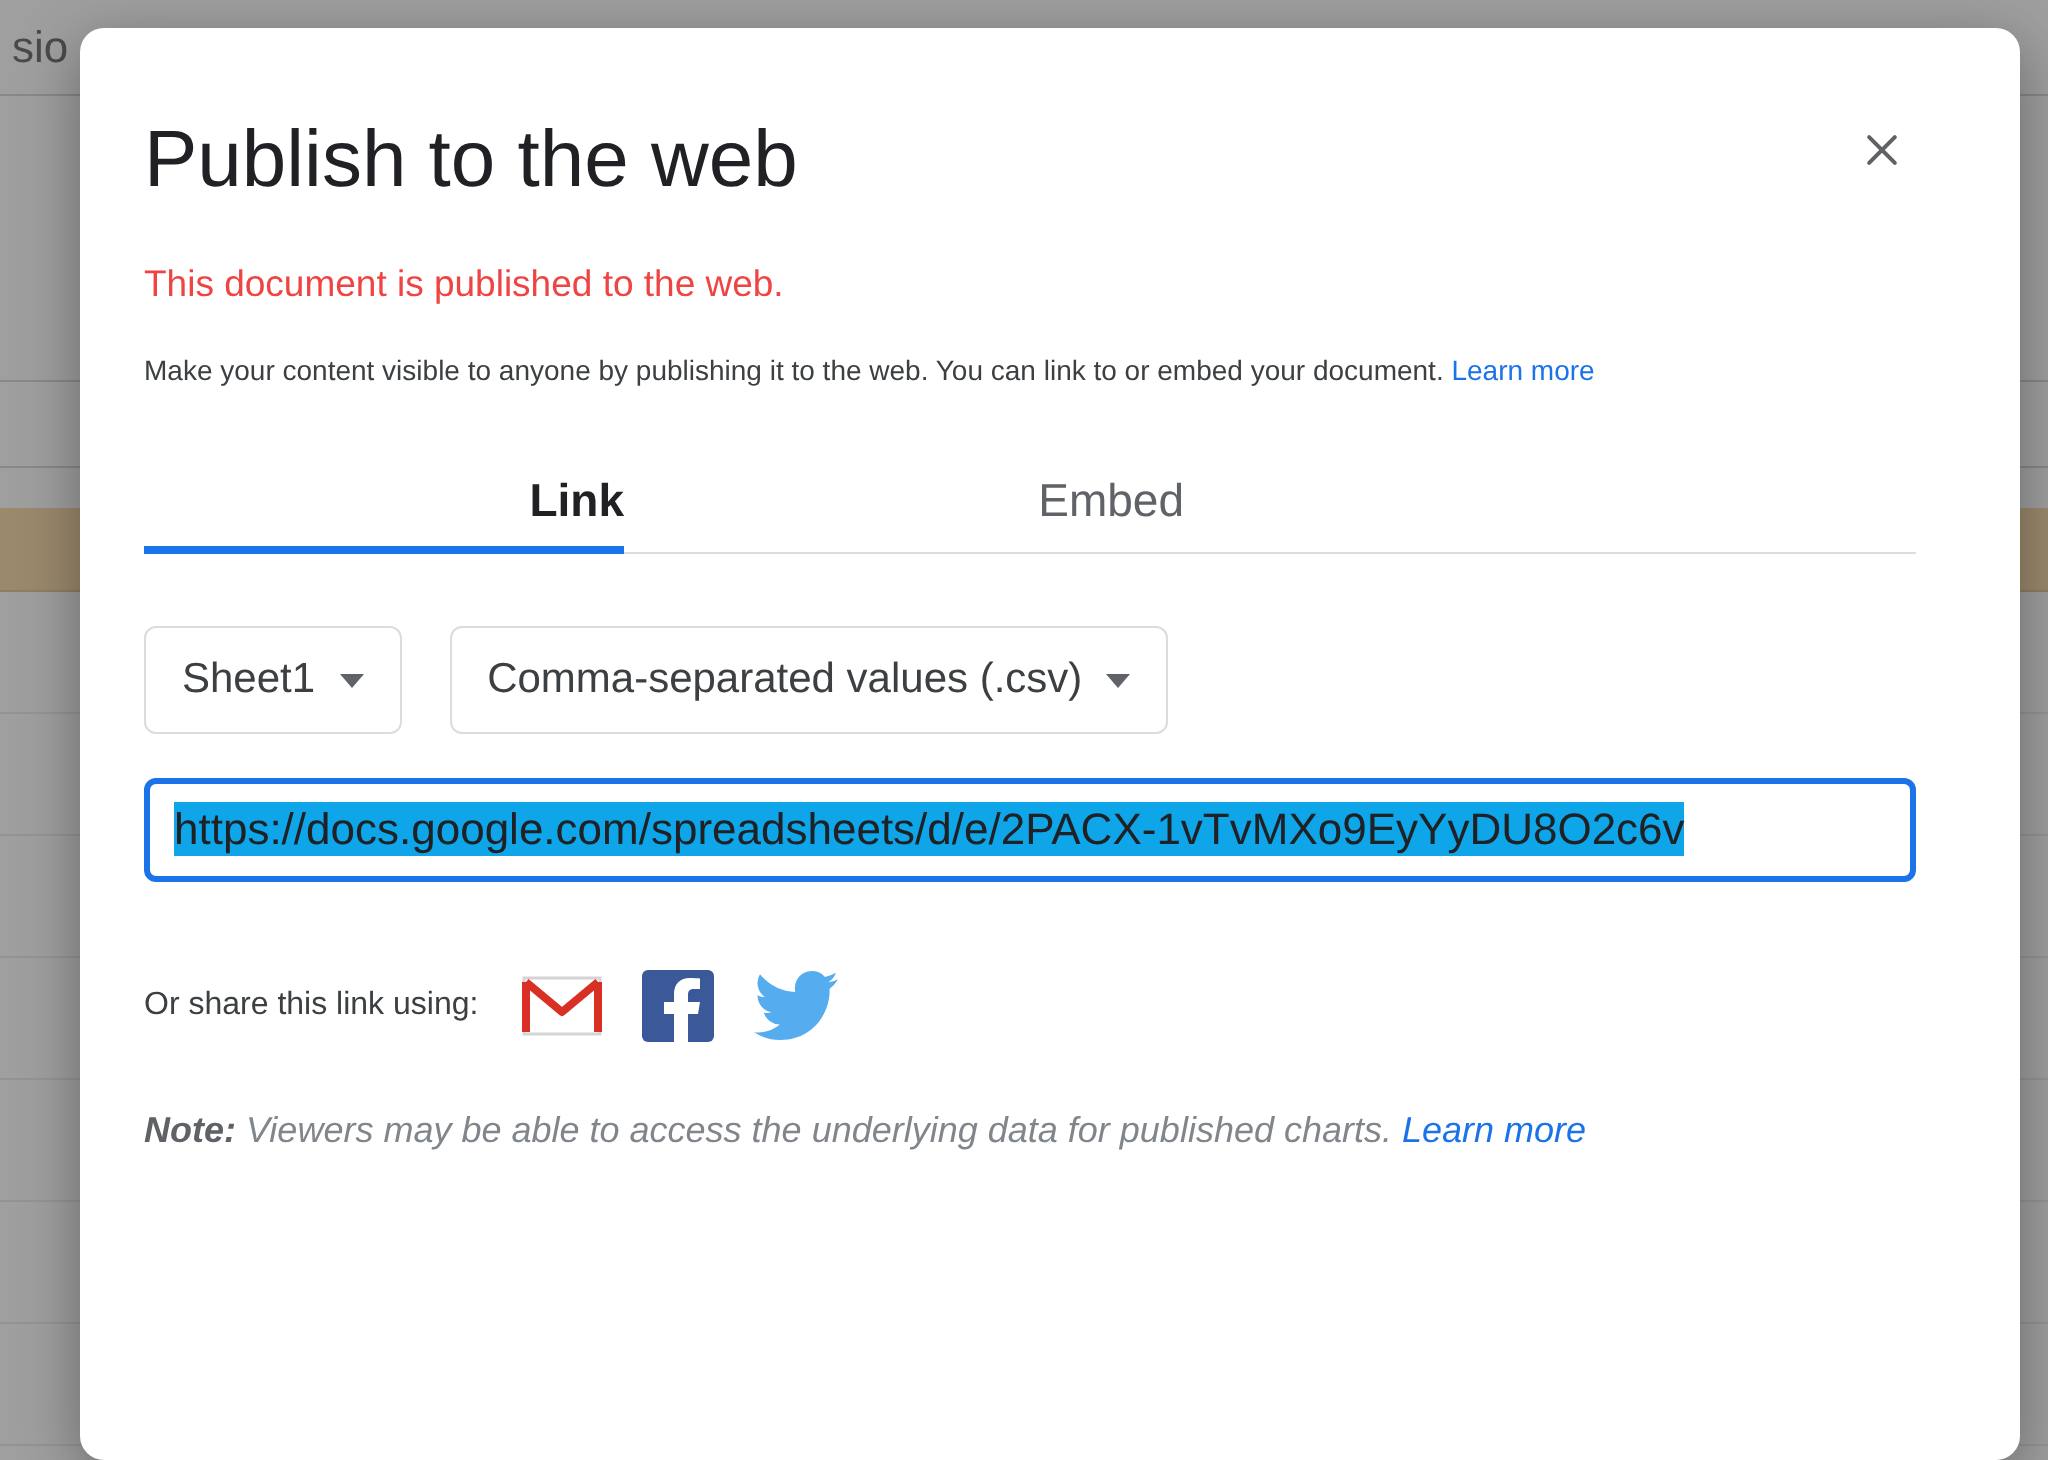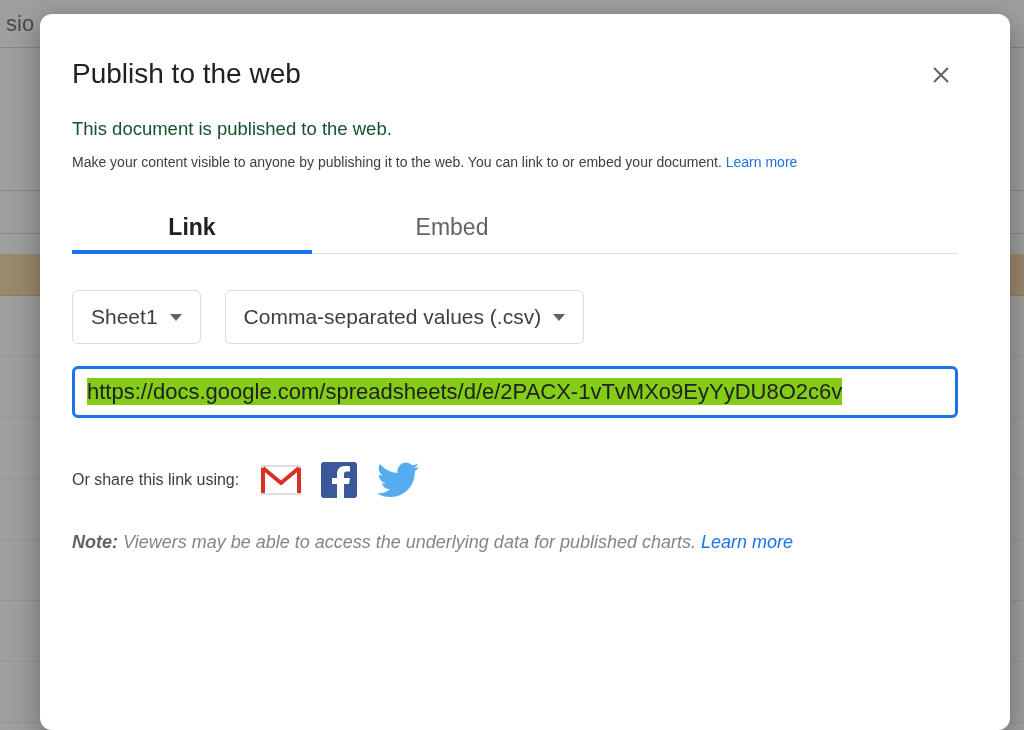--- a/index.html
+++ b/index.html
@@ -66,57 +66,57 @@
       padding: 44px 52px 0 32px;
       overflow: hidden;
     }
     .dialog-header {
       display: flex;
       justify-content: space-between;
       align-items: flex-start;
     }
     .dialog-title {
       font-family: "Product Sans", Arial, sans-serif;
-      font-size: 28px;
+      font-size: 40px;
       font-weight: 400;
       color: #202124;
       margin-bottom: 28px;
     }
     .close-btn {
       color: #5f6368;
       font-size: 24px;
       cursor: pointer;
       padding: 6px;
       line-height: 1;
     }
     .status-link {
-      color: #14532d;
+      color: #ef4444;
       font-size: 18.5px;
       text-decoration: none;
       display: inline-block;
-      margin-bottom: 12px;
+      margin-bottom: 22px;
     }
     .desc {
       font-size: 14px;
       color: #3c4043;
       line-height: 1.45;
       margin-bottom: 42px;
     }
     .desc a {
       color: #1a73e8;
       text-decoration: none;
     }
     .tabs {
       display: flex;
       border-bottom: 1px solid #dadce0;
       margin-bottom: 36px;
     }
     .tab {
       flex: 0 0 auto;
-      text-align: center;
+      text-align: right;
       padding: 0 0 12px 0;
       font-size: 23px;
       color: #5f6368;
       cursor: pointer;
       position: relative;
     }
     .tab:first-child { width: 240px; }
     .tab:nth-child(2) { width: 280px; }
     .tab.active {
       color: #202124;
@@ -156,21 +156,21 @@
       border: 3px solid #1a73e8;
       border-radius: 6px;
       padding: 10px 12px;
       font-size: 22px;
       color: #202124;
       margin-bottom: 44px;
       white-space: nowrap;
       overflow: hidden;
     }
     .url-box .sel {
-      background: #84cc16;
+      background: #0ea5e9;
       padding: 1px 0;
     }
     .share-row {
       display: flex;
       align-items: center;
       gap: 22px;
       margin-bottom: 34px;
     }
     .share-label {
       font-size: 16px;

